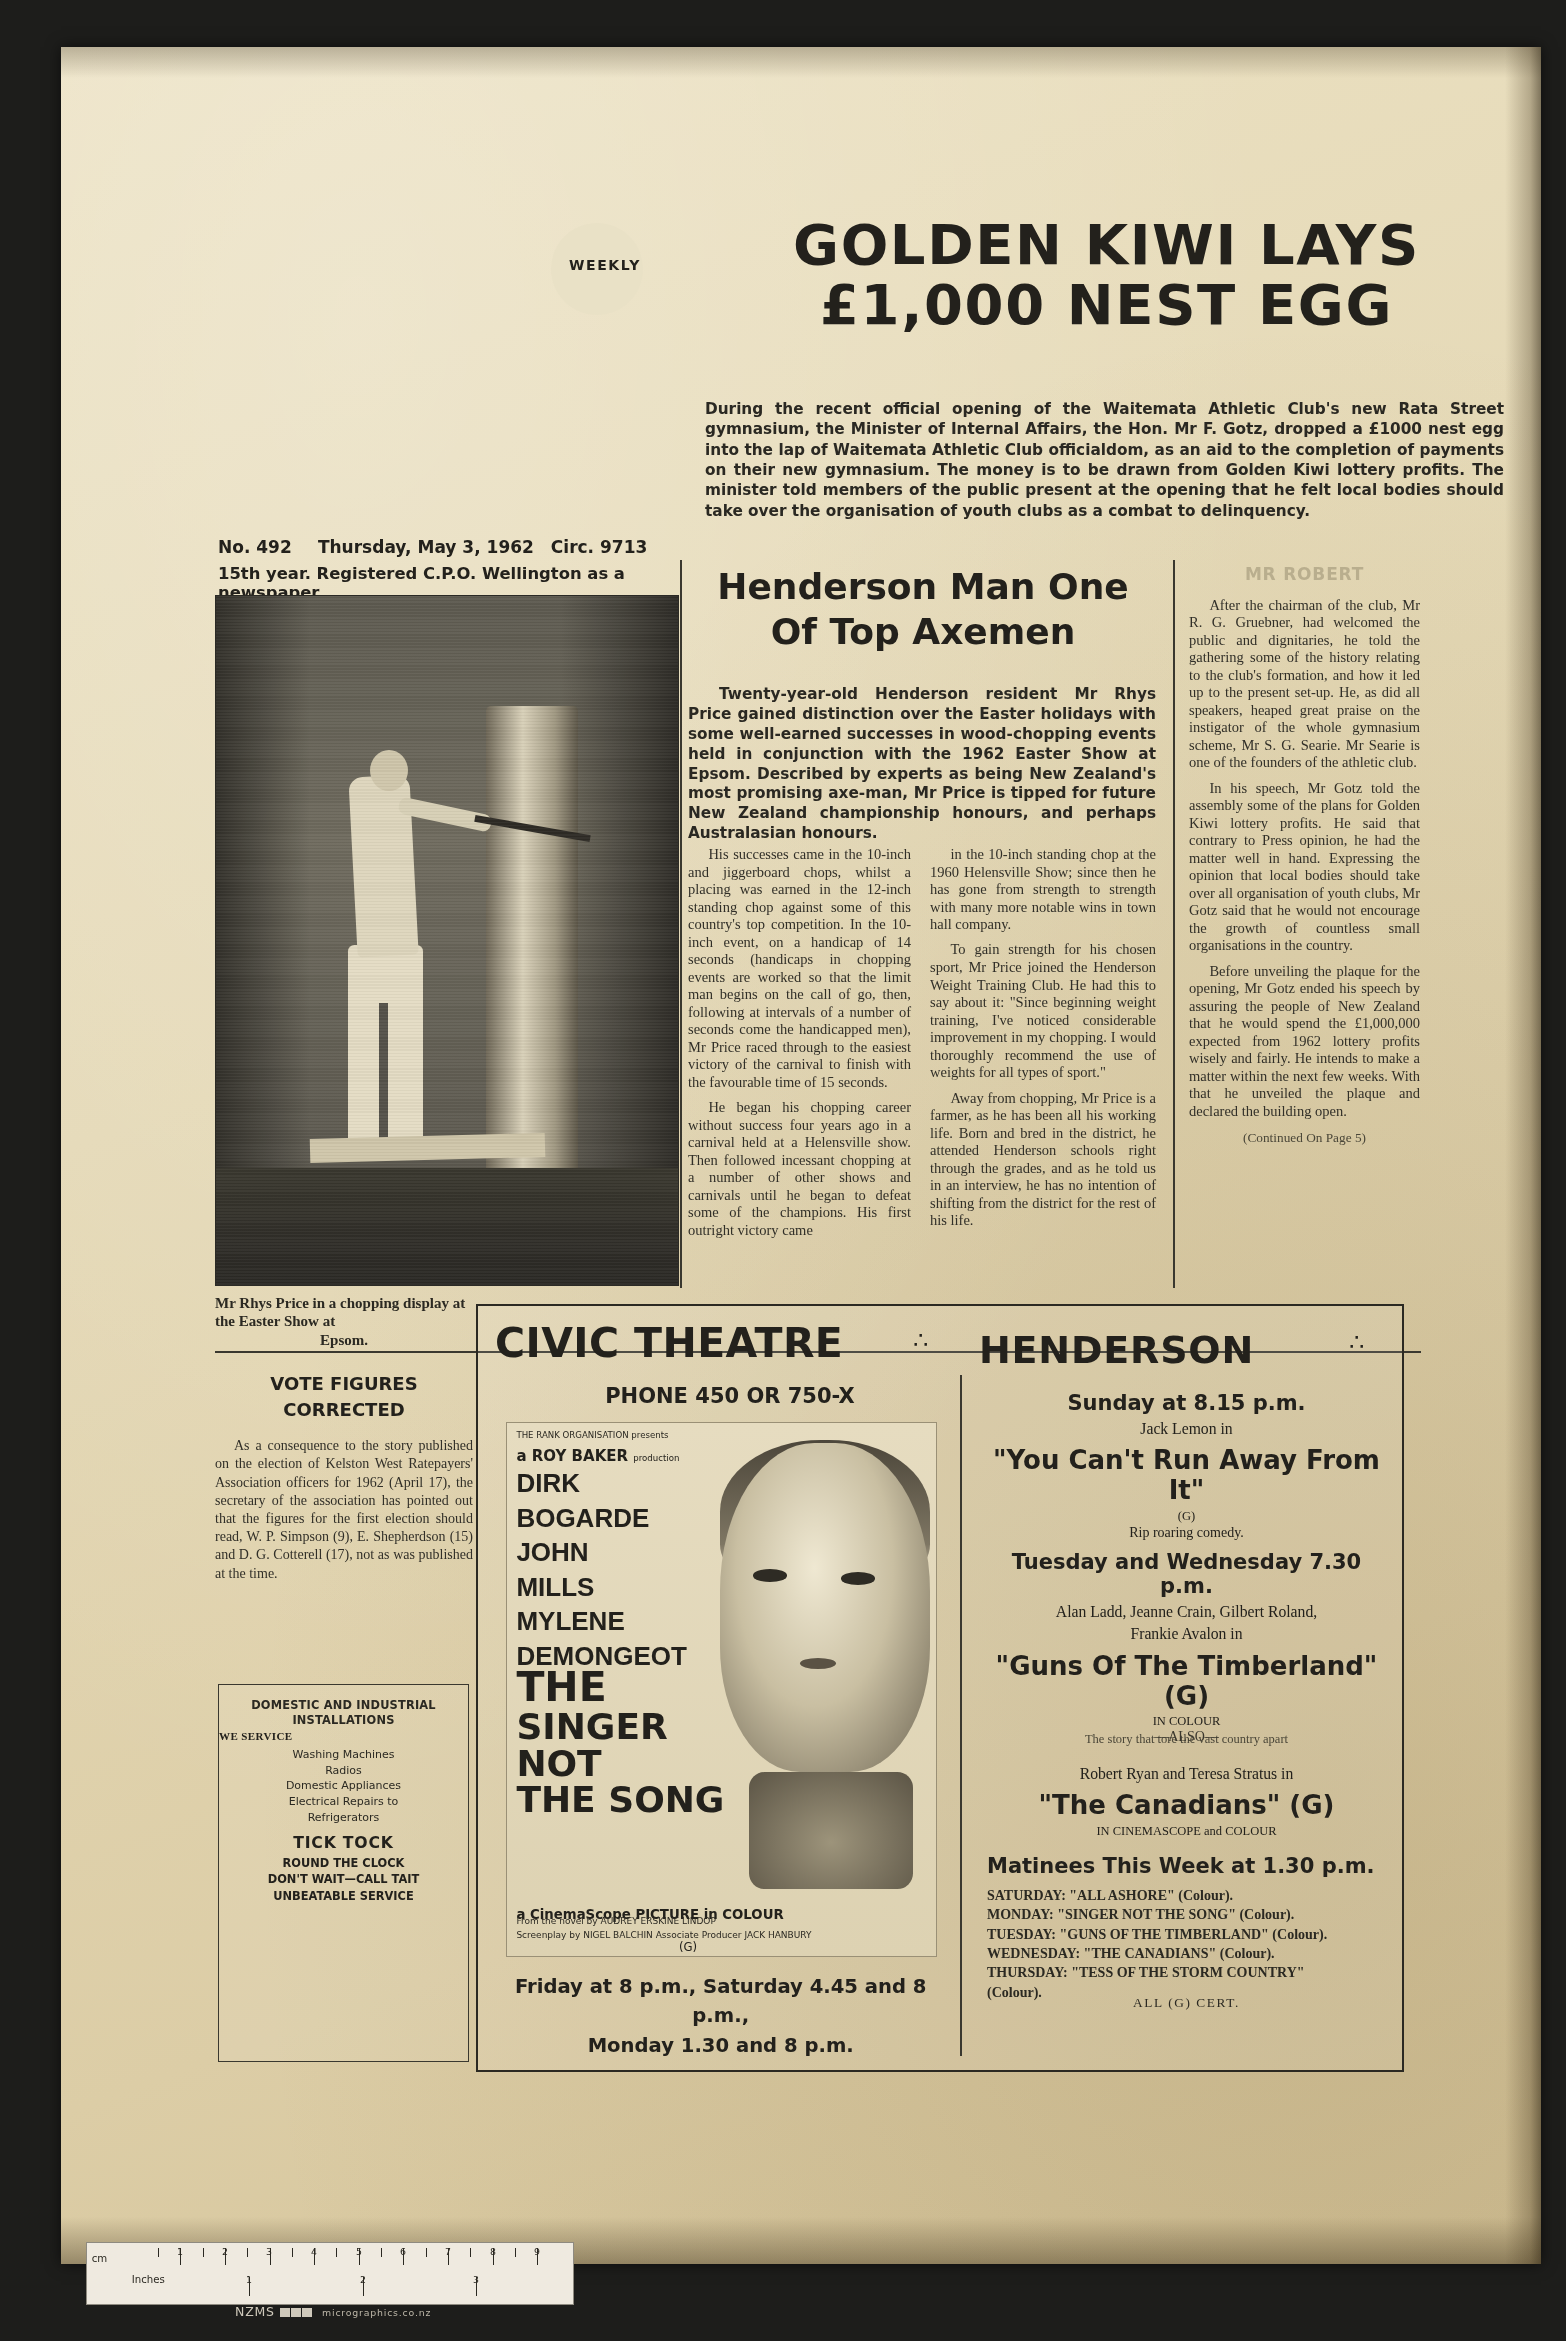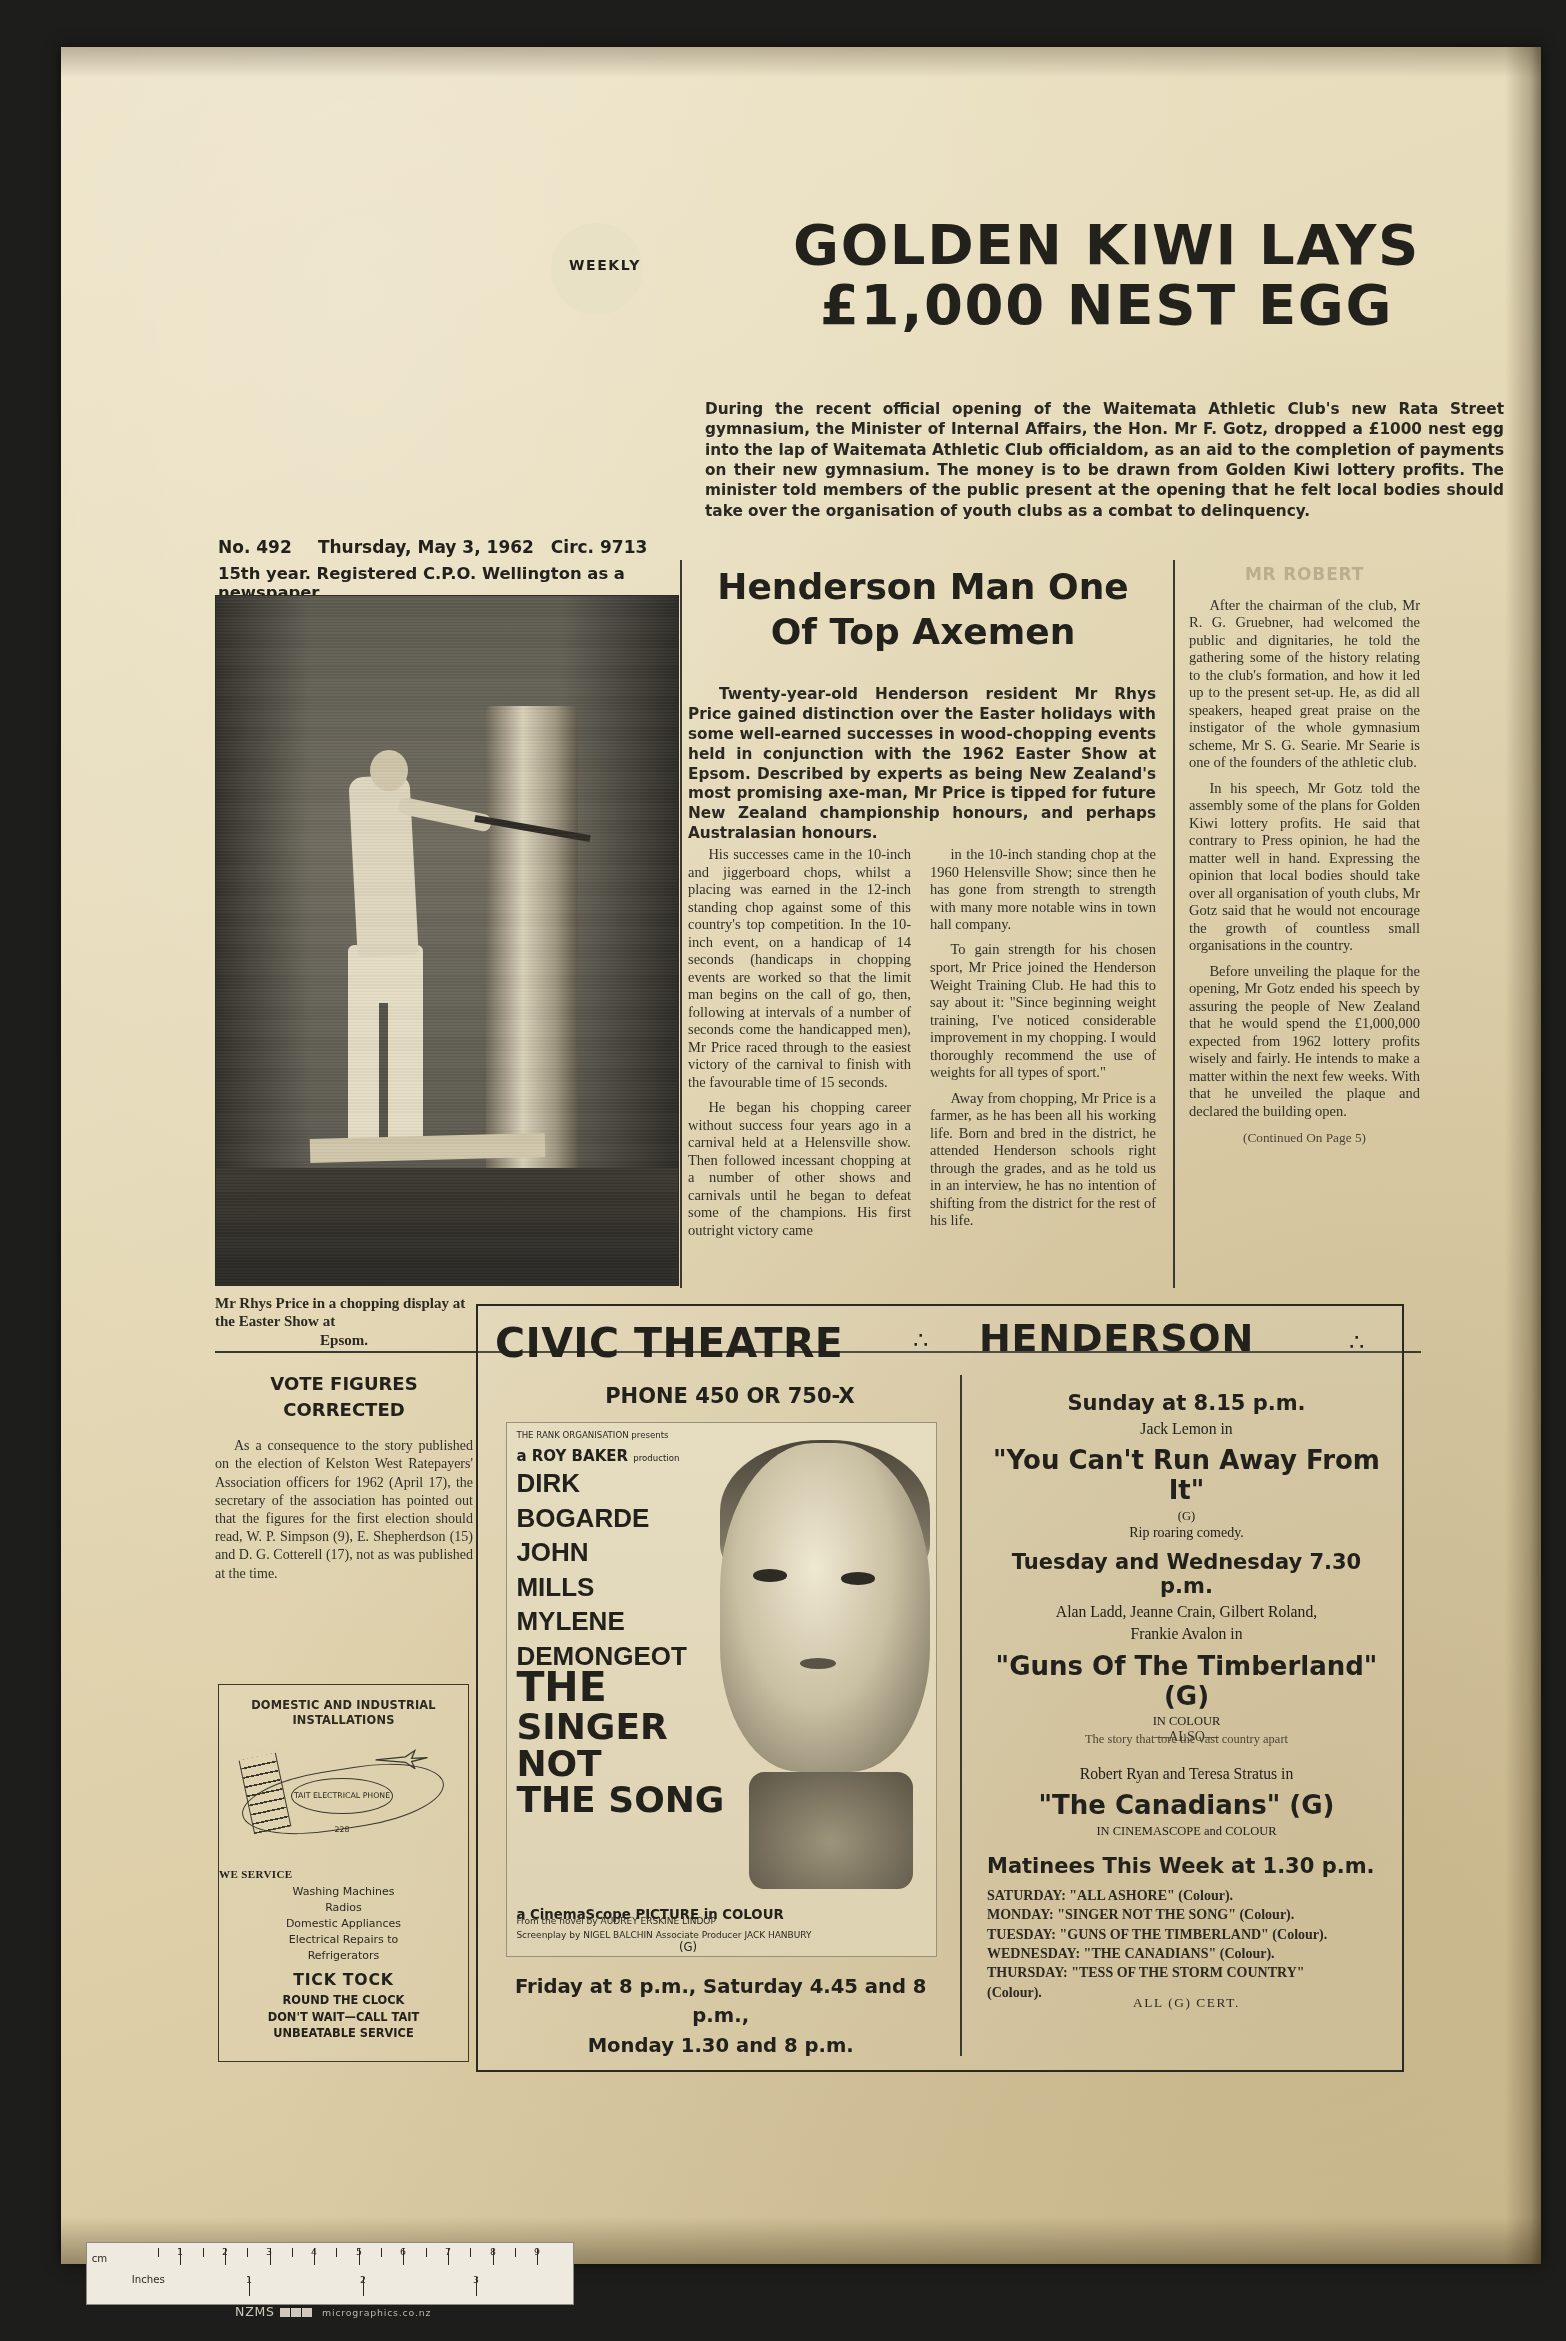--- a/index.html
+++ b/index.html
@@ -230,21 +230,21 @@
   
   .civic-ad{
     position:absolute;left:415px;top:1257px;width:924px;height:764px;
     border:2.3px solid #2b2922;background:rgba(255,255,255,.10);
   }
   .civic-title{
     position:absolute;left:17px;top:12.5px;
     font-family:"DejaVu Sans",sans-serif;font-weight:bold;font-size:41px;color:#23211c;letter-spacing:0.4px;
   }
   .civic-hend{
-    position:absolute;left:501px;top:10px;
+    position:absolute;left:501px;top:22px;
     font-family:"DejaVu Sans",sans-serif;font-weight:bold;font-size:38px;color:#23211c;letter-spacing:0.8px;text-align:center;
   }
   .civic-dots{position:absolute;font-size:23.5px;color:#23211c;font-family:"DejaVu Sans",sans-serif;}
   .civic-phone{
     position:absolute;left:17px;top:78px;width:470px;text-align:center;
     font-family:"DejaVu Sans",sans-serif;font-weight:bold;font-size:21px;color:#23211c;
   }
   .civic-vrule{position:absolute;left:482px;top:69px;width:1.6px;height:681px;background:#3a382f;}
 
   .poster{
@@ -430,28 +430,20 @@
       </div>
       <div class="vote-body">
         <p>As a consequence to the story published on the election of Kelston West Ratepayers' Association officers for 1962 (April 17), the secretary of the association has pointed out that the figures for the first election should read, W. P. Simpson (9), E. Shepherdson (15) and D. G. Cotterell (17), not as was published at the time.</p>
       </div>
     </div>
 
     <div class="tick-ad">
       <div class="tick-top">
         <div>DOMESTIC AND INDUSTRIAL</div>
         <div>INSTALLATIONS</div>
-      </div>
-      <div class="tick-art">
-        <div class="ladder"></div>
-        <div class="swoosh"></div>
-        <div class="bubble">TAIT ELECTRICAL   PHONE 228</div>
-        <svg class="plane" viewBox="0 0 70 26">
-          <path d="M2 14 L40 10 L52 2 L48 12 L68 11 L48 16 L52 25 L40 17 Z" fill="none" stroke="#3a382f" stroke-width="1.6"></path>
-        </svg>
       </div>
       <div class="tick-service">WE SERVICE</div>
       <div class="tick-list">
         <div>Washing Machines</div>
         <div>Radios</div>
         <div>Domestic Appliances</div>
         <div>Electrical Repairs to</div>
         <div>Refrigerators</div>
       </div>
       <div class="tick-brand">TICK TOCK</div>

